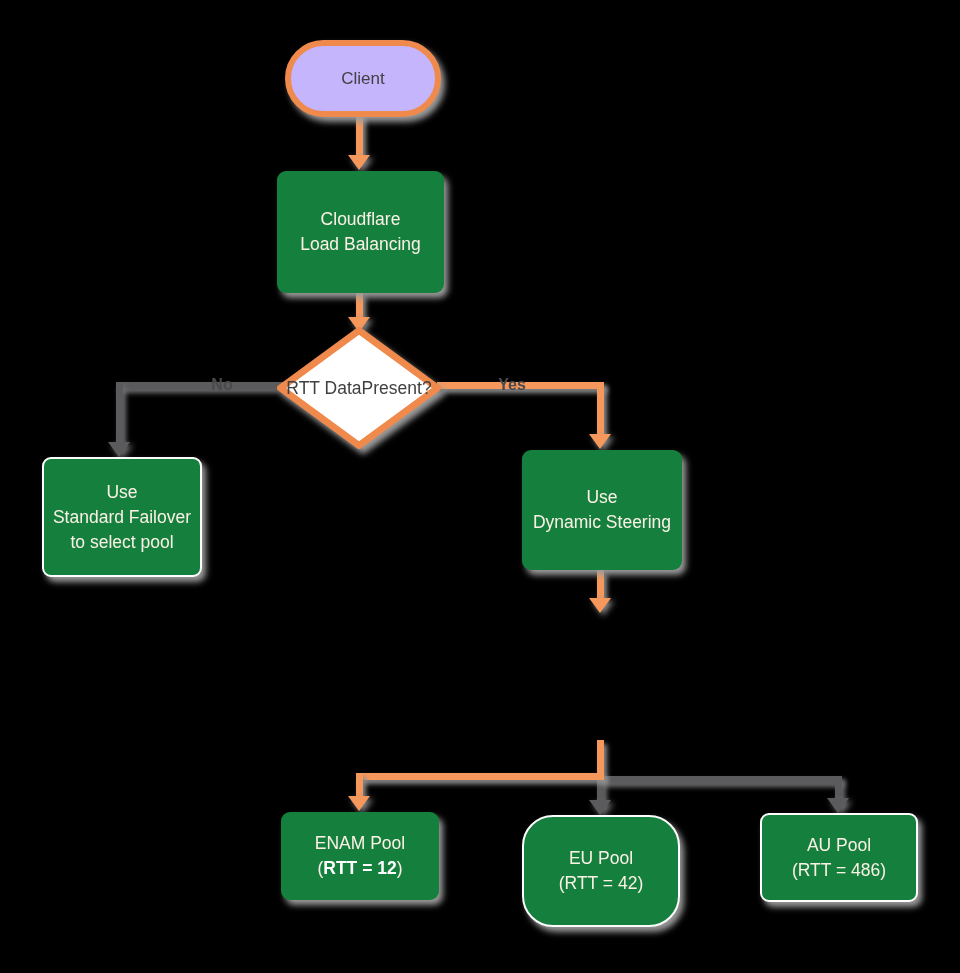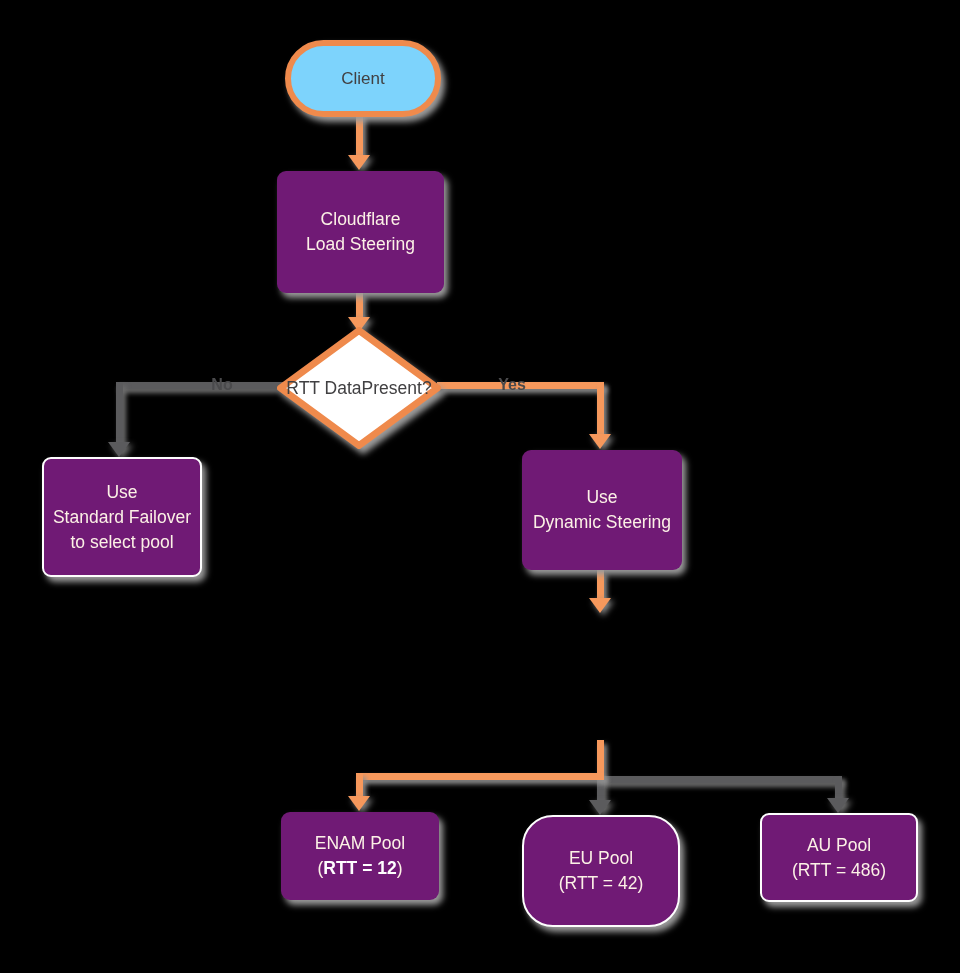--- a/index.html
+++ b/index.html
@@ -16,24 +16,24 @@
          filter:drop-shadow(3px 3px 3px #8a8a8a);}
   .arrow.orange{border-top-color:#F6985C;z-index:2;}
   .arrow.gray{border-top-color:#5B5B5D;z-index:1;filter:drop-shadow(3px 3px 3px #6f6f6f);}
 
   .edge-label{position:absolute;z-index:4;color:#4A4A4C;font-size:16px;font-weight:700;
               text-align:center;line-height:28px;}
 
   
   .node{position:absolute;z-index:3;display:flex;flex-direction:column;align-items:center;
         justify-content:center;text-align:center;}
-  .box{background:#701a75;border-radius:9px;box-shadow:4px 5px 6px #9b9b9b;
+  .box{background:#15803d;border-radius:9px;box-shadow:4px 5px 6px #9b9b9b;
        color:#FCF1E6;font-size:17.5px;line-height:25px;}
   .box.white-edge{border:2px solid #FEFEFE;}
-  .pill{background:#7dd3fc;border:6px solid #EF8A4C;border-radius:42px;
+  .pill{background:#c4b5fd;border:6px solid #EF8A4C;border-radius:42px;
         box-shadow:4px 5px 6px #9b9b9b;color:#414042;font-size:17px;}
   .diamond-wrap{position:absolute;z-index:3;}
   .diamond-wrap svg{display:block;filter:drop-shadow(4px 5px 3px #9b9b9b);}
   .diamond-text{position:absolute;inset:0;display:flex;flex-direction:row;
                 align-items:center;justify-content:center;text-align:center;
                 color:#414042;font-size:17.5px;line-height:26px;z-index:4;}
   .tline{display:block;}
   .bold-white{font-weight:700;color:#FFFFFF;}
 </style>
 </head>
@@ -72,21 +72,21 @@
 
   <div class="edge-label" style="left:198px;top:371px;width:48px;">No</div>
   <div class="edge-label" style="left:488px;top:371px;width:48px;">Yes</div>
 
   <div class="node pill" style="left:285px;top:40px;width:156px;height:77px;">
     <span class="tline">Client</span>
   </div>
 
   <div class="node box" style="left:277px;top:171px;width:167px;height:122px;">
     <span class="tline">Cloudflare</span>
-    <span class="tline">Load Steering</span>
+    <span class="tline">Load Balancing</span>
   </div>
 
   <div class="diamond-wrap" style="left:277px;top:327px;width:164px;height:122px;">
     <svg width="164" height="122" viewBox="0 0 164 122">
       <polygon points="82,3.5 160.5,61 82,118.5 3.5,61" fill="#FFFFFF" stroke="#EF8A4C" stroke-width="7" stroke-linejoin="round"></polygon>
     </svg>
     <div class="diamond-text">
       <span class="tline">RTT Data</span>
       <span class="tline">Present?</span>
     </div>

